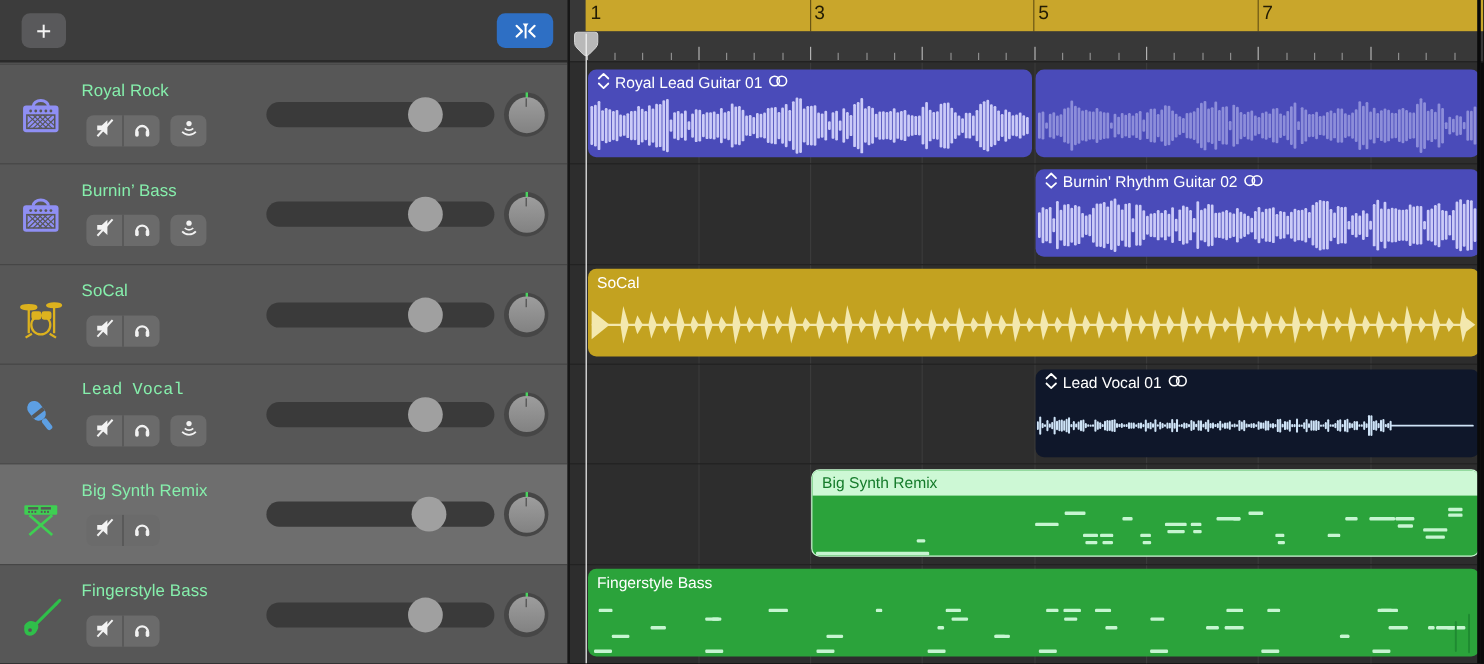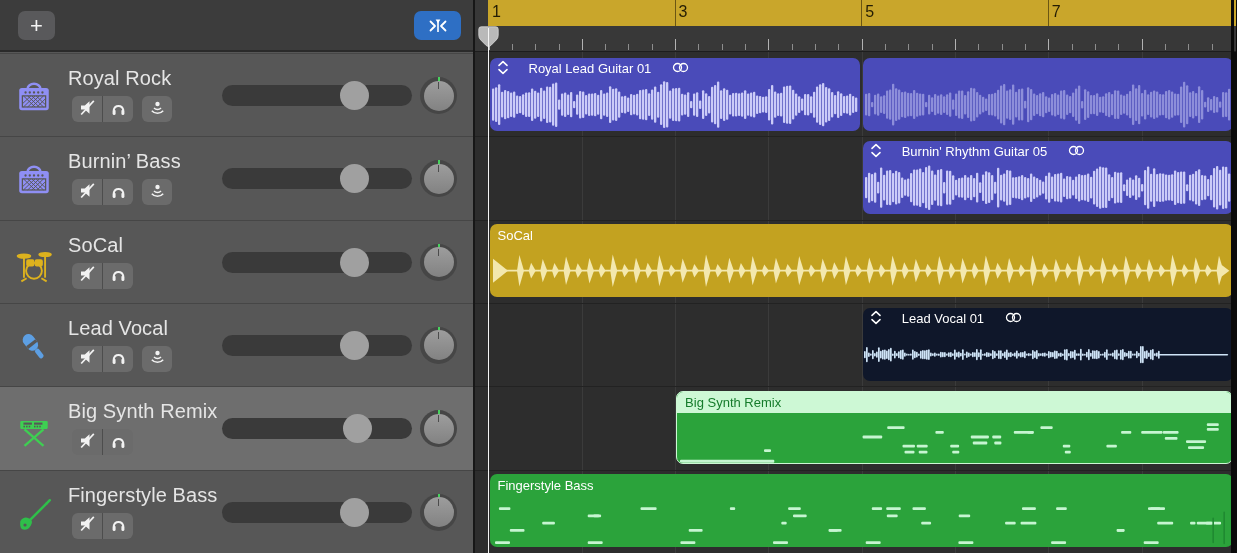--- a/index.html
+++ b/index.html
@@ -7,42 +7,42 @@
        font-family:"Liberation Sans","DejaVu Sans",sans-serif;
        -webkit-font-smoothing:antialiased;user-select:none;}
   
   #panel{position:absolute;left:0;top:0;width:473px;height:553px;background:#575757;}
   #panel-topbar{position:absolute;left:0;top:0;width:473px;height:52px;background:#3c3c3c;border-bottom:2px solid #2a2a2a;box-sizing:border-box;}
   .btn{position:absolute;border-radius:7px;display:flex;align-items:center;justify-content:center;cursor:pointer;}
   #add-btn{left:18px;top:11px;width:37px;height:29px;background:#59595b;color:#f3f3f3;font-size:22px;font-weight:400;line-height:1;}
   #catch-btn{left:414px;top:11px;width:47px;height:29px;background:#2e6fc4;}
   .trow{position:absolute;left:0;width:473px;box-sizing:border-box;border-top:1px solid #464646;}
   .trow .ticon{position:absolute;left:15px;top:25px;width:38px;height:38px;}
-  .tname{position:absolute;left:68px;top:13px;font-size:20px;font-weight:500;color:#e5e5e5;letter-spacing:.1px;}
+  .tname{position:absolute;left:68px;top:13px;font-size:14px;font-weight:500;color:#86efac;letter-spacing:.1px;}
   .btngroup{position:absolute;left:72px;top:42px;display:flex;background:#6b6b6b;border-radius:6px;overflow:hidden;}
   .sbtn{width:30px;height:26px;display:flex;align-items:center;justify-content:center;cursor:pointer;}
   .sbtn + .sbtn{border-left:1px solid rgba(0,0,0,.28);}
   .monbtn{position:absolute;left:142px;top:42px;width:30px;height:26px;background:#6b6b6b;border-radius:6px;display:flex;align-items:center;justify-content:center;cursor:pointer;}
   .slider{position:absolute;left:222px;top:31px;width:190px;height:21px;border-radius:10.5px;background:#3a3a3a;cursor:pointer;}
   .shandle{position:absolute;top:-4px;width:29px;height:29px;border-radius:50%;background:#a0a0a0;}
   .knob{position:absolute;left:420px;top:23px;width:37px;height:37px;border-radius:50%;background:#464646;cursor:pointer;}
   .knob .inner{position:absolute;left:3.5px;top:3.5px;width:30px;height:30px;border-radius:50%;background:linear-gradient(#9d9d9d,#828282);}
   .knob .tick{position:absolute;left:17.5px;top:0px;width:2px;height:5px;background:#47d35d;}
   .knob .ptr{position:absolute;left:17.7px;top:5px;width:1.6px;height:7px;background:#4c4c4c;}
   
   #timeline{position:absolute;left:473px;top:0;width:761px;height:553px;background:#2d2d2d;border-left:2px solid #171717;box-sizing:border-box;}
   #ruler{position:absolute;left:0;top:0;width:761px;height:52px;background:#383838;border-bottom:1px solid #1d1d1d;box-sizing:border-box;cursor:pointer;}
   #cyclebar{position:absolute;top:0;height:26px;background:#c9a62b;}
   .rnum{position:absolute;top:3px;font-size:16px;color:#241d04;}
   .rsep{position:absolute;top:0;width:1px;height:26px;background:rgba(30,20,0,.55);}
   .tickbar{position:absolute;bottom:1px;width:1px;background:#9a9a9a;}
   .gridline{position:absolute;top:52px;bottom:0;width:1px;background:#3b3b3b;}
   .rowsep{position:absolute;left:0;right:3px;height:1px;background:#222;}
   .region{position:absolute;border-radius:7px;box-sizing:border-box;overflow:hidden;cursor:pointer;}
-  .rlabel{position:absolute;left:8px;top:3px;height:16px;display:flex;align-items:center;gap:21px;font-size:13px;color:#fff;white-space:nowrap;}
+  .rlabel{position:absolute;left:8px;top:3px;height:16px;display:flex;align-items:center;gap:5px;font-size:13px;color:#fff;white-space:nowrap;}
   .rtitlebar{position:absolute;left:0;top:0;right:0;height:21px;}
   .rwave{position:absolute;left:1px;top:22px;}
   #edge-strip{position:absolute;right:0;top:0;width:3px;height:553px;background:#0a0a0a;}
   #playhead-line{position:absolute;top:28px;width:1.6px;height:525px;background:#f5f5f5;z-index:9;}
   #playhead-marker{position:absolute;top:26px;z-index:8;cursor:grab;}
 </style>
 </head>
 <body>
 
 <div id="app">
@@ -203,21 +203,21 @@
           </div>
           <div class="slider">
             <div class="shandle" style="left: 118px;"></div>
           </div>
           <div class="knob">
             <div class="tick"></div>
             <div class="inner"></div>
             <div class="ptr"></div>
           </div>
         </div>
-        <div class="trow" style="top: 302.99px; height: 83.33px; background: rgb(87, 87, 87);">
+        <div class="trow" style="top: 302.99px; height: 83.33px; background: rgb(87, 87, 87); font-family: Liberation Mono, monospace;">
           <div class="ticon"><svg width="38" height="38" viewBox="0 0 36 36">
               <g transform="rotate(-38 18 17)">
                 <rect x="12.5" y="3" width="11" height="17" rx="5.5" fill="#5d9fe3"></rect>
                 <rect x="12.5" y="12" width="11" height="3.2" fill="#575757"></rect>
                 <rect x="15.8" y="20" width="4.6" height="10" rx="2" fill="#5d9fe3"></rect>
               </g>
             </svg></div>
           <div class="tname">Lead Vocal</div>
           <div class="btngroup">
             <div class="sbtn">
@@ -608,21 +608,21 @@
               <rect x="361.0" y="12.3" width="2.3" height="24.7" rx="1" fill="#8d8eda"></rect>
               <rect x="364.0" y="8.8" width="2.3" height="31.7" rx="1" fill="#8d8eda"></rect>
             </svg></div>
         </div>
         <div class="region" style="left: 387.7px; top: 140.8px; width: 370.2px; height: 73.3px; background: rgb(74, 75, 185);">
           <div class="rlabel">
             <span><svg width="10" height="15" viewBox="0 0 10 15">
                 <polyline points="1,5.4 5,1.6 9,5.4" fill="none" stroke="#fff" stroke-width="1.5" stroke-linecap="round" stroke-linejoin="round"></polyline>
                 <polyline points="1,9.6 5,13.4 9,9.6" fill="none" stroke="#fff" stroke-width="1.5" stroke-linecap="round" stroke-linejoin="round"></polyline>
               </svg></span>
-            <span>Burnin' Rhythm Guitar 05</span>
+            <span>Burnin' Rhythm Guitar 02</span>
             <span><svg width="17" height="11" viewBox="0 0 17 11">
                 <circle cx="5.5" cy="5.5" r="4" fill="none" stroke="#fff" stroke-width="1.3"></circle>
                 <circle cx="11.5" cy="5.5" r="4" fill="none" stroke="#fff" stroke-width="1.3"></circle>
               </svg></span>
           </div>
           <div class="rwave"><svg width="368.20000000000005" height="51.33" viewBox="0 0 368.20000000000005 51.33">
               <rect x="1.0" y="13.9" width="2.3" height="21.4" rx="1" fill="#cbcbf8"></rect>
               <rect x="4.0" y="9.7" width="2.3" height="30.0" rx="1" fill="#cbcbf8"></rect>
               <rect x="7.0" y="11.1" width="2.3" height="27.2" rx="1" fill="#cbcbf8"></rect>
               <rect x="10.0" y="9.5" width="2.3" height="30.3" rx="1" fill="#cbcbf8"></rect>

